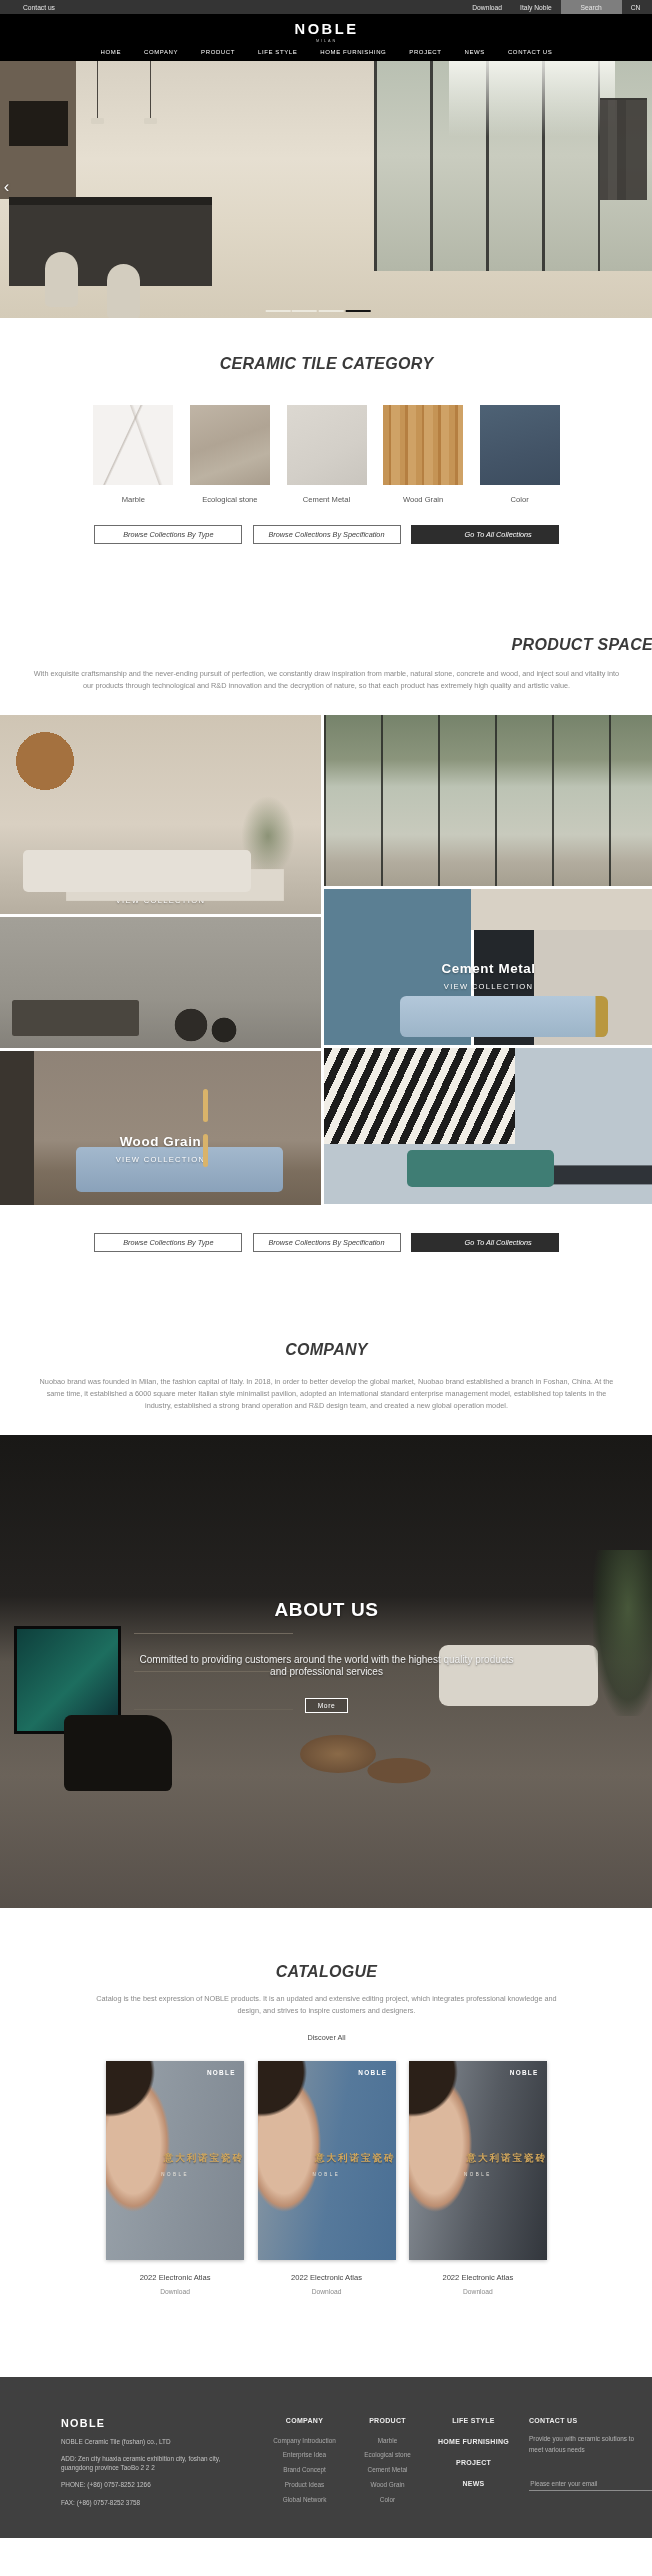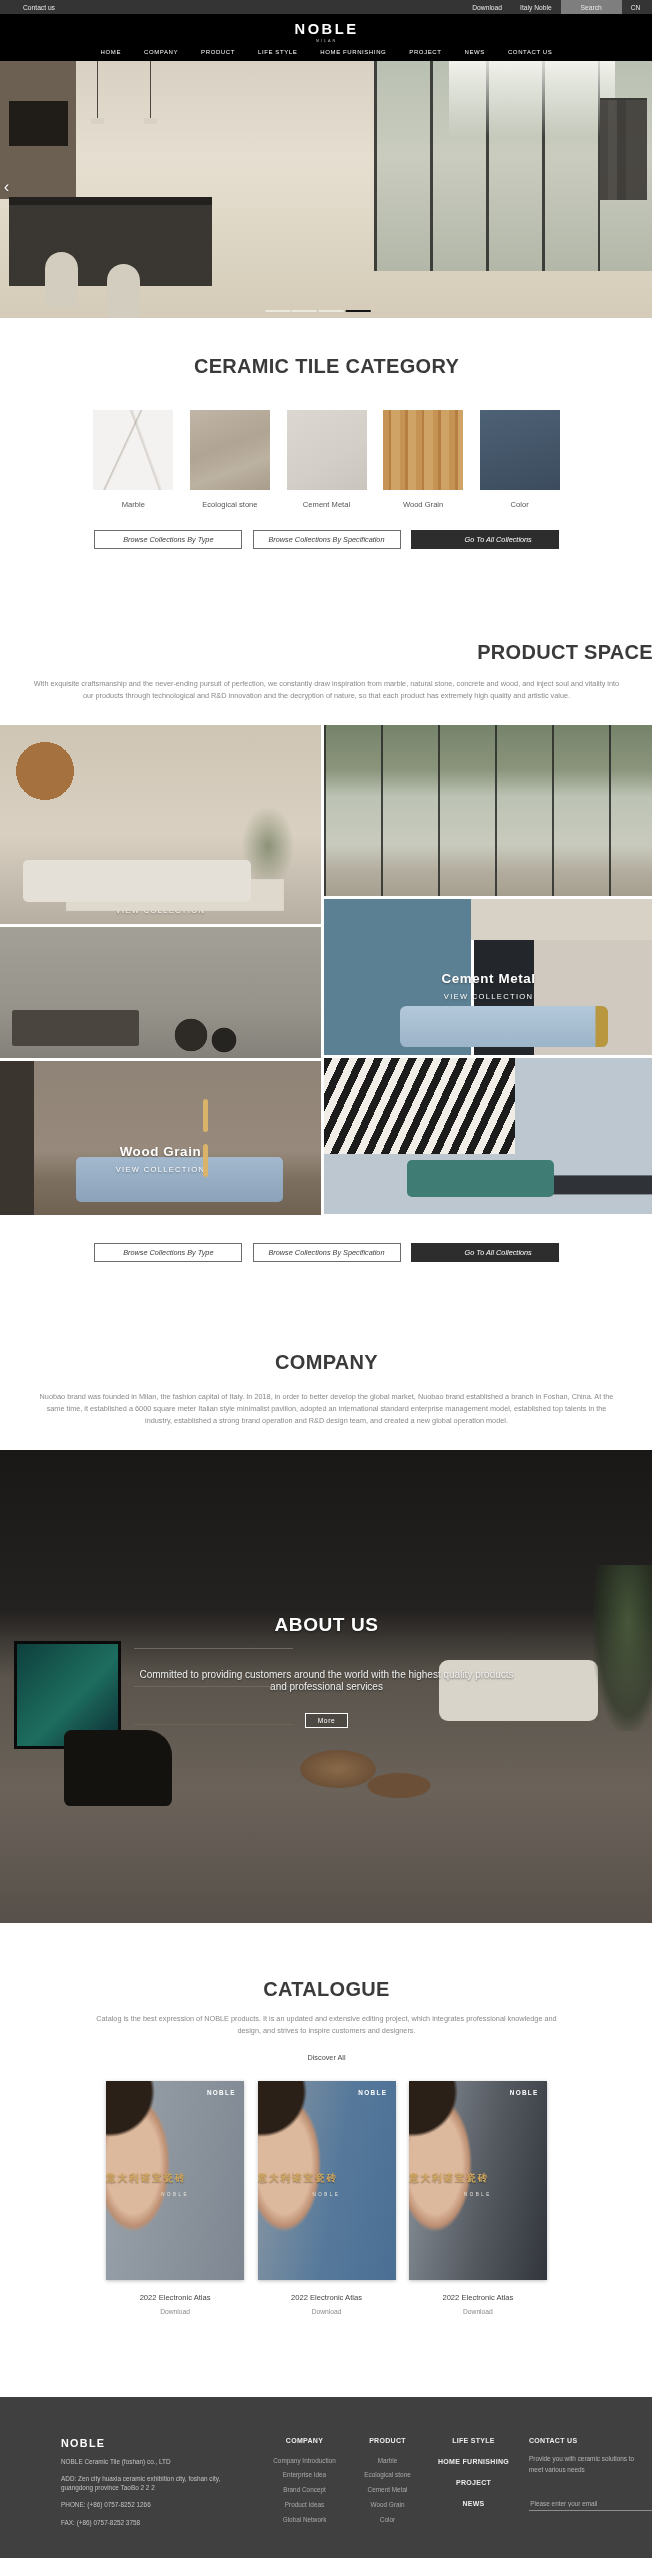--- a/index.html
+++ b/index.html
@@ -42,21 +42,21 @@
   .hero .stool { position:absolute; width:33px; height:55px; background:#d3cdbf; border-radius:16.6px 16.6px 5.1px 5.1px; }
   .hero .rack { position:absolute; right:6.4px; top:37px; width:47px; height:102px;
     background:linear-gradient(180deg,#2c2a28 0 2.5px, transparent 2.5px),
                linear-gradient(90deg,#3b3835 0 7.6px, #45423e 7.6px 16.6px, #33302d 16.6px 25.5px, #3d3a36 25.5px 100%); opacity:.9; }
   .hero .prev { position:absolute; left:3.8px; top:46%; color:#fff; font-size:16.6px; line-height:1;
     text-shadow:0 0 2.5px rgba(0,0,0,.4); cursor:pointer; }
   .indicators { position:absolute; left:50%; transform:translateX(-58%); bottom:5.7px; display:flex; gap:1.9px; }
   .indicators i { width:25px; height:1.9px; background:#efece3; opacity:.85; cursor:pointer; }
   .indicators i.active { background:#141414; opacity:1; }
   
-  .sec-title { text-align:center; font-size:20px; font-weight:bold; color:#3a3a3a; letter-spacing:0.3px; }
+  .sec-title { text-align:center; font-size:16px; font-weight:bold; color:#3a3a3a; letter-spacing:0.3px;font-style:italic; }
   .sec-para { text-align:center; font-size:7.3px; line-height:12px; color:#8a8a8a; max-width:596px; margin:0 auto; }
   .btn-row { display:flex; justify-content:center; gap:10.2px; }
   .btn { width:148px; height:19px; display:flex; align-items:center; justify-content:center;
     font-size:7.3px; color:#3c3c3c; background:#fff; border:0.6px solid #6c6c6c; cursor:pointer;font-style:italic; }
   .btn.dark { background:#2d2d2d; color:#fff; border-color:#2d2d2d;padding-left:27px; }
   
   .cat { padding-top:37px; }
   .cat-tiles { display:flex; justify-content:center; gap:16.6px; margin-top:32px; }
   .cat-tile { width:80px; cursor:pointer; }
   .cat-tile .swatch { width:80px; height:80px; }
@@ -151,21 +151,21 @@
     box-shadow:0 1.3px 3.8px rgba(0,0,0,.25); }
   .poster.p1 { background:linear-gradient(100deg,#9aa3ab 0%,#8b949d 52%,#7e8791 100%); }
   .poster.p2 { background:linear-gradient(100deg,#8d99a3 0%,#56799b 55%,#4a6f94 100%); }
   .poster.p3 { background:linear-gradient(100deg,#8d949c 0%,#555a61 55%,#32363c 100%); }
   .poster::before { content:""; position:absolute; left:-16.6px; top:16.6px; width:96px; height:191px;
     background:radial-gradient(ellipse 45px 83px at 45% 35%, #dcb89d 0 60%, #bd8f72 75%, transparent 82%); }
   .poster::after { content:""; position:absolute; left:-19px; top:-11.5px; width:76px; height:76px;
     background:radial-gradient(circle at 30% 30%, #2b2018 0 55%, transparent 60%); }
   .poster .pbrand { position:absolute; top:8.3px; right:8.3px; color:#fff; font-size:6.4px;
     font-weight:bold; letter-spacing:1.3px; }
-  .poster .ptitle { position:absolute; top:46%; left:0; width:100%; text-align:left;
+  .poster .ptitle { position:absolute; top:46%; left:0; width:100%; text-align:right;
     color:#d2a75c; font-size:9.6px; font-weight:bold; letter-spacing:1.9px; text-shadow:0 0.6px 1.3px rgba(0,0,0,.4); }
   .poster .psub { position:absolute; top:56%; left:0; width:100%; text-align:center;
     color:#e9e5dc; font-size:4.5px; letter-spacing:2.5px; }
   .poster-label { margin-top:13.4px; font-size:7.6px; color:#444; }
   .poster-dl { margin-top:5.7px; font-size:6.7px; color:#8a8a8a; cursor:pointer; }
   
   .footer { margin-top:82px; height:161px; background:#404040; color:#b9b9b9;
     display:flex; padding:40px 0 0 61px; font-size:6.4px; }
   .f-left { width:191px; }
   .f-brand { color:#fff; font-size:10.8px; font-weight:bold; letter-spacing:1.3px; }

